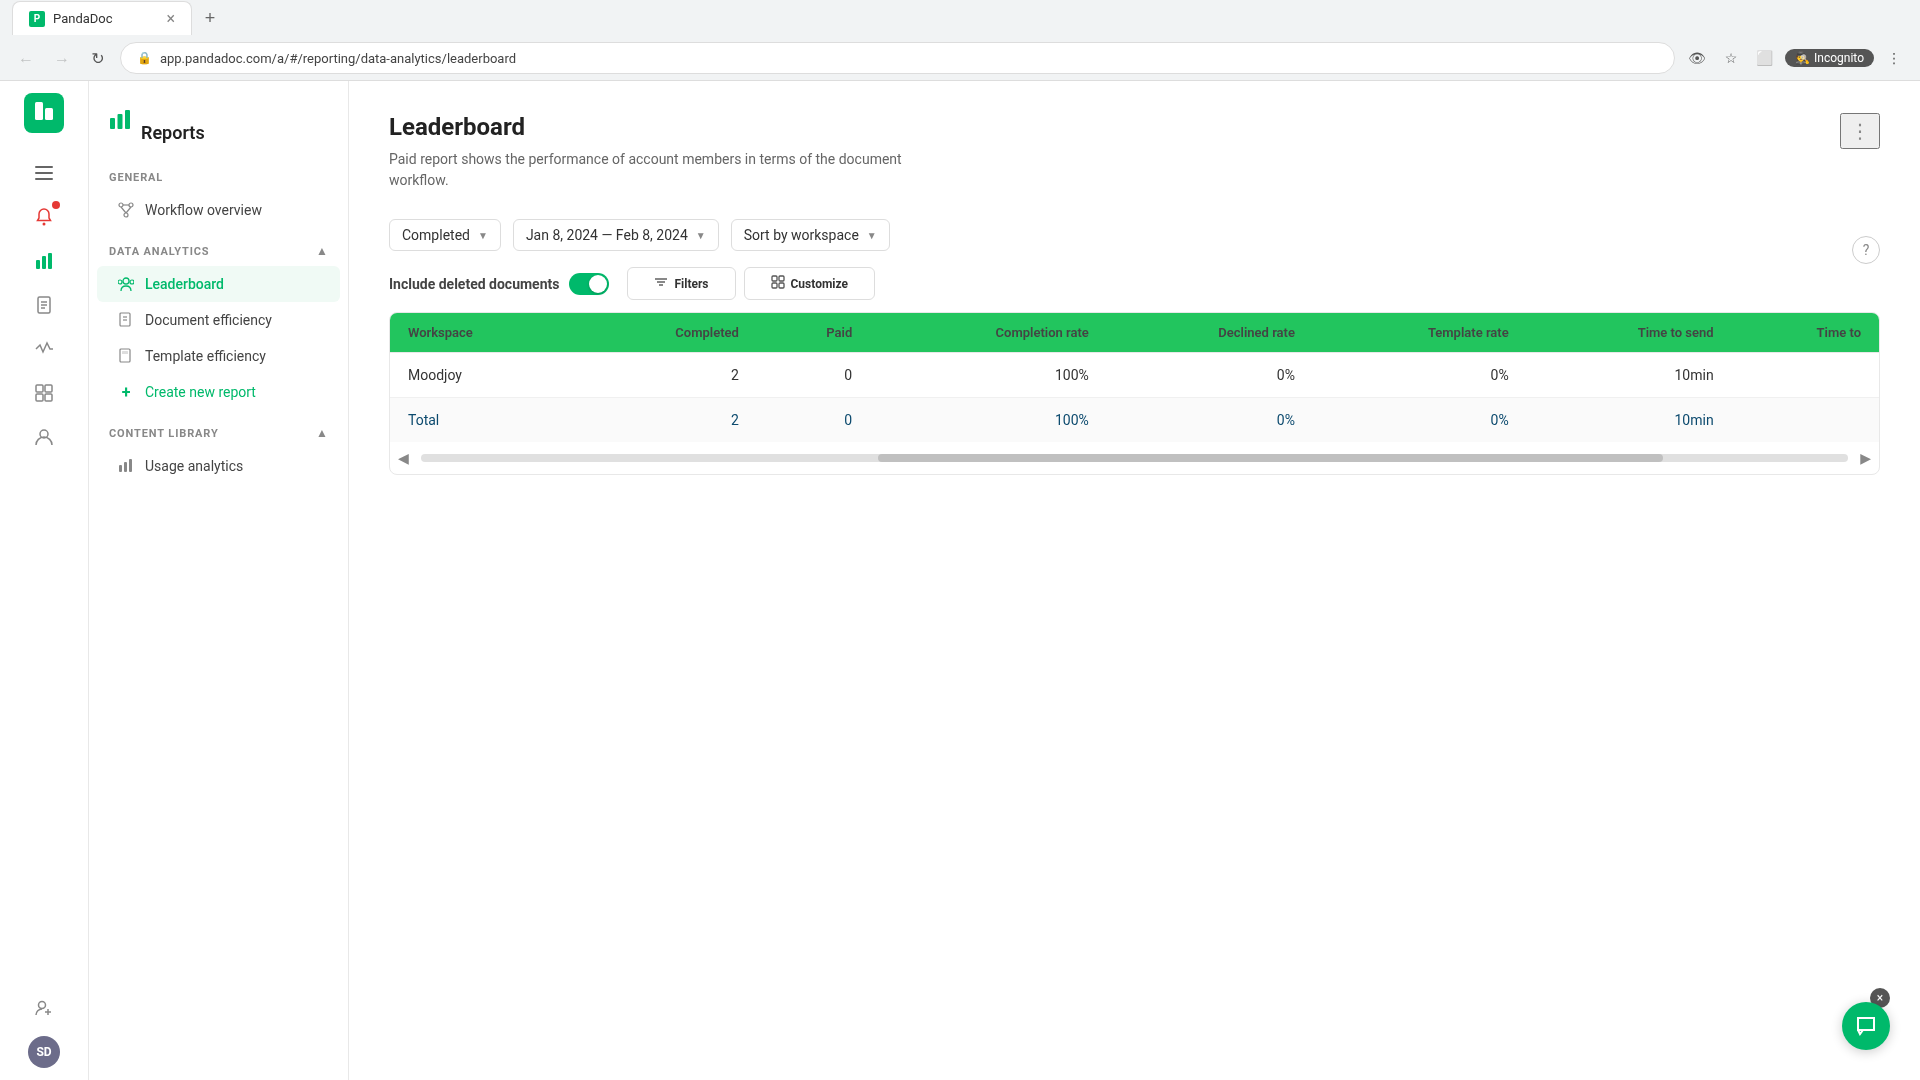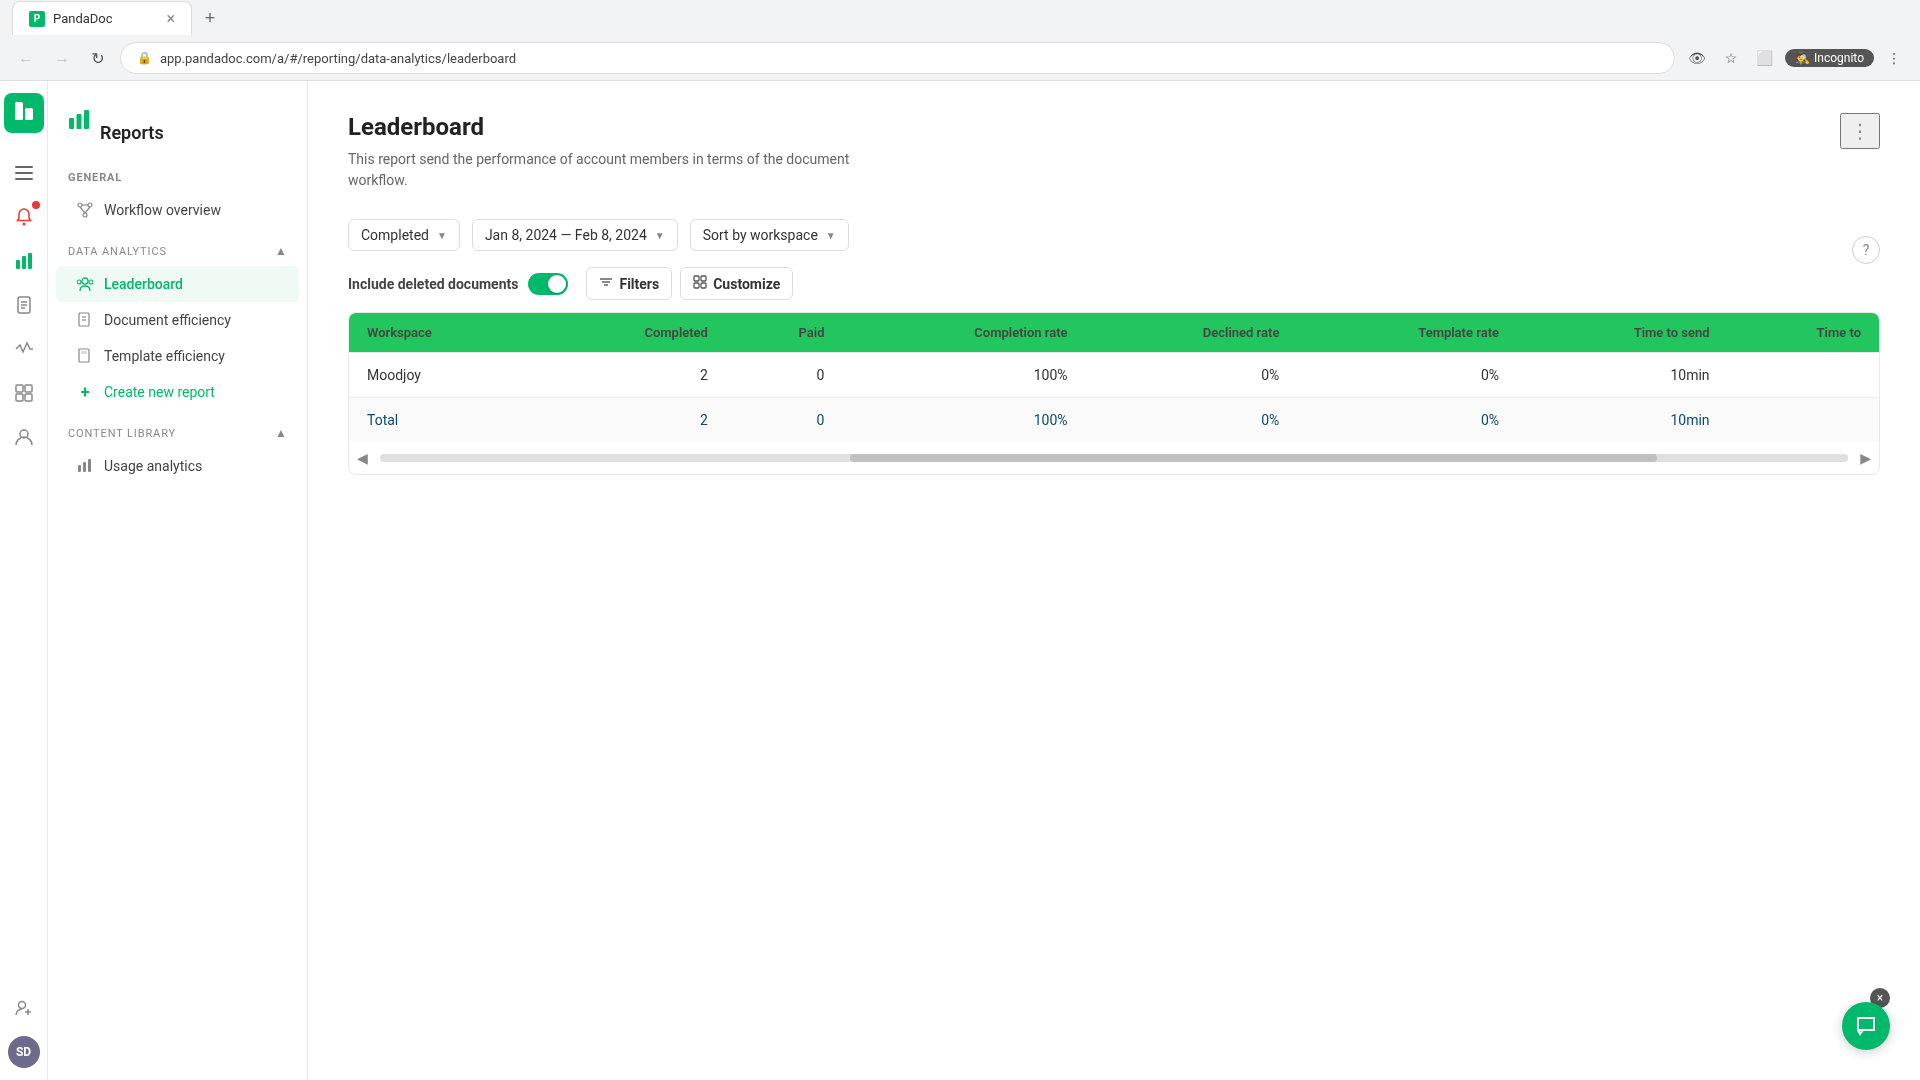--- a/index.html
+++ b/index.html
@@ -18,61 +18,61 @@
     .address-bar { flex: 1; background: #fff; border: 1px solid #ddd; border-radius: 20px; padding: 0 16px; height: 32px; display: flex; align-items: center; font-size: 13px; color: #444; gap: 8px; }
     .address-lock { color: #999; font-size: 12px; }
     .nav-extras { display: flex; gap: 6px; align-items: center; }
     .nav-extra-btn { width: 28px; height: 28px; border-radius: 50%; border: none; background: transparent; cursor: pointer; color: #555; font-size: 14px; display: flex; align-items: center; justify-content: center; }
     .incognito-badge { background: #555; color: #fff; border-radius: 12px; padding: 2px 10px; font-size: 12px; display: flex; align-items: center; gap: 4px; }
 
     
     .app { display: flex; flex: 1; height: calc(1080px - 120px); }
 
     
-    .icon-sidebar { width: 48px; background: #fff; border-right: 1px solid #e8e8e8; display: flex; flex-direction: column; align-items: center; padding: 12px 0; gap: 4px; }
+    .icon-sidebar { width: 89px; background: #fff; border-right: 1px solid #e8e8e8; display: flex; flex-direction: column; align-items: center; padding: 12px 0; gap: 4px; }
     .icon-sidebar-logo { width: 40px; height: 40px; background: #00b96b; border-radius: 8px; display: flex; align-items: center; justify-content: center; margin-bottom: 16px; }
     .logo-inner { color: white; font-size: 18px; font-weight: bold; }
     .icon-btn { width: 40px; height: 40px; border-radius: 8px; display: flex; align-items: center; justify-content: center; cursor: pointer; color: #666; font-size: 18px; transition: background 0.15s; }
     .icon-btn.active { color: #00b96b; }
     .icon-btn.has-badge { position: relative; }
     .badge { position: absolute; top: 4px; right: 4px; width: 8px; height: 8px; background: #e53935; border-radius: 50%; }
     .icon-sidebar-bottom { margin-top: auto; display: flex; flex-direction: column; align-items: center; gap: 8px; }
     .avatar { width: 32px; height: 32px; border-radius: 50%; background: #6c6c8a; color: white; display: flex; align-items: center; justify-content: center; font-size: 12px; font-weight: bold; }
 
     
     .nav-sidebar { width: 260px; background: #fff; border-right: 1px solid #e8e8e8; padding: 0; overflow-y: auto; }
     .nav-header { display: flex; align-items: center; gap: 10px; padding: 20px 20px 12px; }
     .nav-header-icon { color: #00b96b; font-size: 20px; }
     .nav-header-title { font-size: 18px; font-weight: 600; color: #222; margin-top: 21px; }
     .nav-section-label { font-size: 11px; font-weight: 700; color: #888; letter-spacing: 0.08em; padding: 16px 20px 8px; }
     .nav-item { display: flex; align-items: center; gap: 10px; padding: 9px 20px; cursor: pointer; color: #444; font-size: 14px; border-radius: 6px; margin: 0 8px; transition: background 0.15s; }
     .nav-item.active { background: #f0faf5; color: #00b96b; font-weight: 500; }
     .nav-item-icon { width: 18px; height: 18px; display: flex; align-items: center; justify-content: center; flex-shrink: 0; }
     .nav-section-header { display: flex; align-items: center; justify-content: space-between; padding: 16px 20px 8px; cursor: pointer; }
-    .nav-section-header-left { display: flex; align-items: center; gap: 8px; font-size: 11px; font-weight: 400; color: #888; letter-spacing: 0.08em; }
+    .nav-section-header-left { display: flex; align-items: center; gap: 8px; font-size: 11px; font-weight: 700; color: #888; letter-spacing: 0.08em; }
     .nav-section-chevron { font-size: 12px; color: #888; }
     .nav-item.create { color: #00b96b; }
     .nav-item.create .nav-item-icon { font-size: 16px; font-weight: bold; }
 
     
     .main-content { flex: 1; padding: 0 40px; overflow-y: auto; background: #fff; }
     .page-header { display: flex; align-items: flex-start; justify-content: space-between; padding: 32px 0 8px; }
     .page-title { font-size: 24px; font-weight: 700; color: #222; }
     .page-desc { font-size: 14px; color: #666; line-height: 1.5; margin-top: 8px; max-width: 520px; }
     .more-btn { color: #888; cursor: pointer; font-size: 20px; padding: 4px 8px; }
 
     
     .filters-row { display: flex; align-items: center; gap: 12px; margin-top: 20px; margin-bottom: 16px; flex-wrap: wrap; }
     .filter-dropdown { display: flex; align-items: center; gap: 6px; border: 1px solid #ddd; border-radius: 6px; padding: 7px 12px; cursor: pointer; font-size: 14px; color: #333; background: #fff; white-space: nowrap; }
     .filter-dropdown .chevron { font-size: 10px; color: #888; margin-left: 2px; }
     .filter-toggle-row { display: flex; align-items: center; gap: 10px; margin-bottom: 12px; font-weight: bold; }
     .toggle-label { font-size: 14px; color: #444; }
     .toggle { width: 40px; height: 22px; border-radius: 11px; background: #00b96b; position: relative; cursor: pointer; transition: background 0.2s; }
     .toggle-knob { width: 18px; height: 18px; border-radius: 50%; background: #fff; position: absolute; top: 2px; right: 2px; box-shadow: 0 1px 3px rgba(0,0,0,0.2); transition: right 0.2s; }
-    .action-btn { display: flex; align-items: center; gap: 6px; border: 1px solid #ddd; border-radius: 6px; padding: 7px 12px; cursor: pointer; font-size: 14px; color: #333; background: #fff; }
+    .action-btn { display: flex; align-items: center; gap: 6px; border: 1px solid #ddd; border-radius: 6px; padding: 7px 26px; cursor: pointer; font-size: 12px; color: #333; background: #fff; }
 
     
     .table-container { overflow-x: auto; border: 1px solid #e8e8e8; border-radius: 8px; }
     table { width: 100%; border-collapse: collapse; min-width: 900px; }
     thead tr { background: #22c55e; }
     th { padding: 12px 18px; text-align: left; font-size: 13px; font-weight: 600; color: #444; border-bottom: 1px solid #e8e8e8; white-space: nowrap; }
     td { padding: 14px 18px; font-size: 14px; color: #333; border-bottom: 1px solid #f0f0f0; }
     tbody tr:last-child td { border-bottom: none; }
     .total-row td { font-weight: 400; color: #0c4a6e; background: #fafafa; }
     th.right, td.right { text-align: right; }
@@ -281,21 +281,21 @@
           </svg>
       </span>
       <span>Usage analytics</span>
     </div>
   </div>
 
   <div class="main-content" style="position:relative;">
     <div class="page-header">
       <div>
         <h1 class="page-title">Leaderboard</h1>
-        <p class="page-desc">This report send the performance of account members in terms of the
+        <p class="page-desc">Paid report shows the performance of account members in terms of the
 document workflow.</p>
       </div>
       <button class="more-btn">⋮</button>
     </div>
 
     <div class="help-btn">?</div>
 
     <div class="filters-row">
       <div class="filter-dropdown">
         <span>Completed</span>

